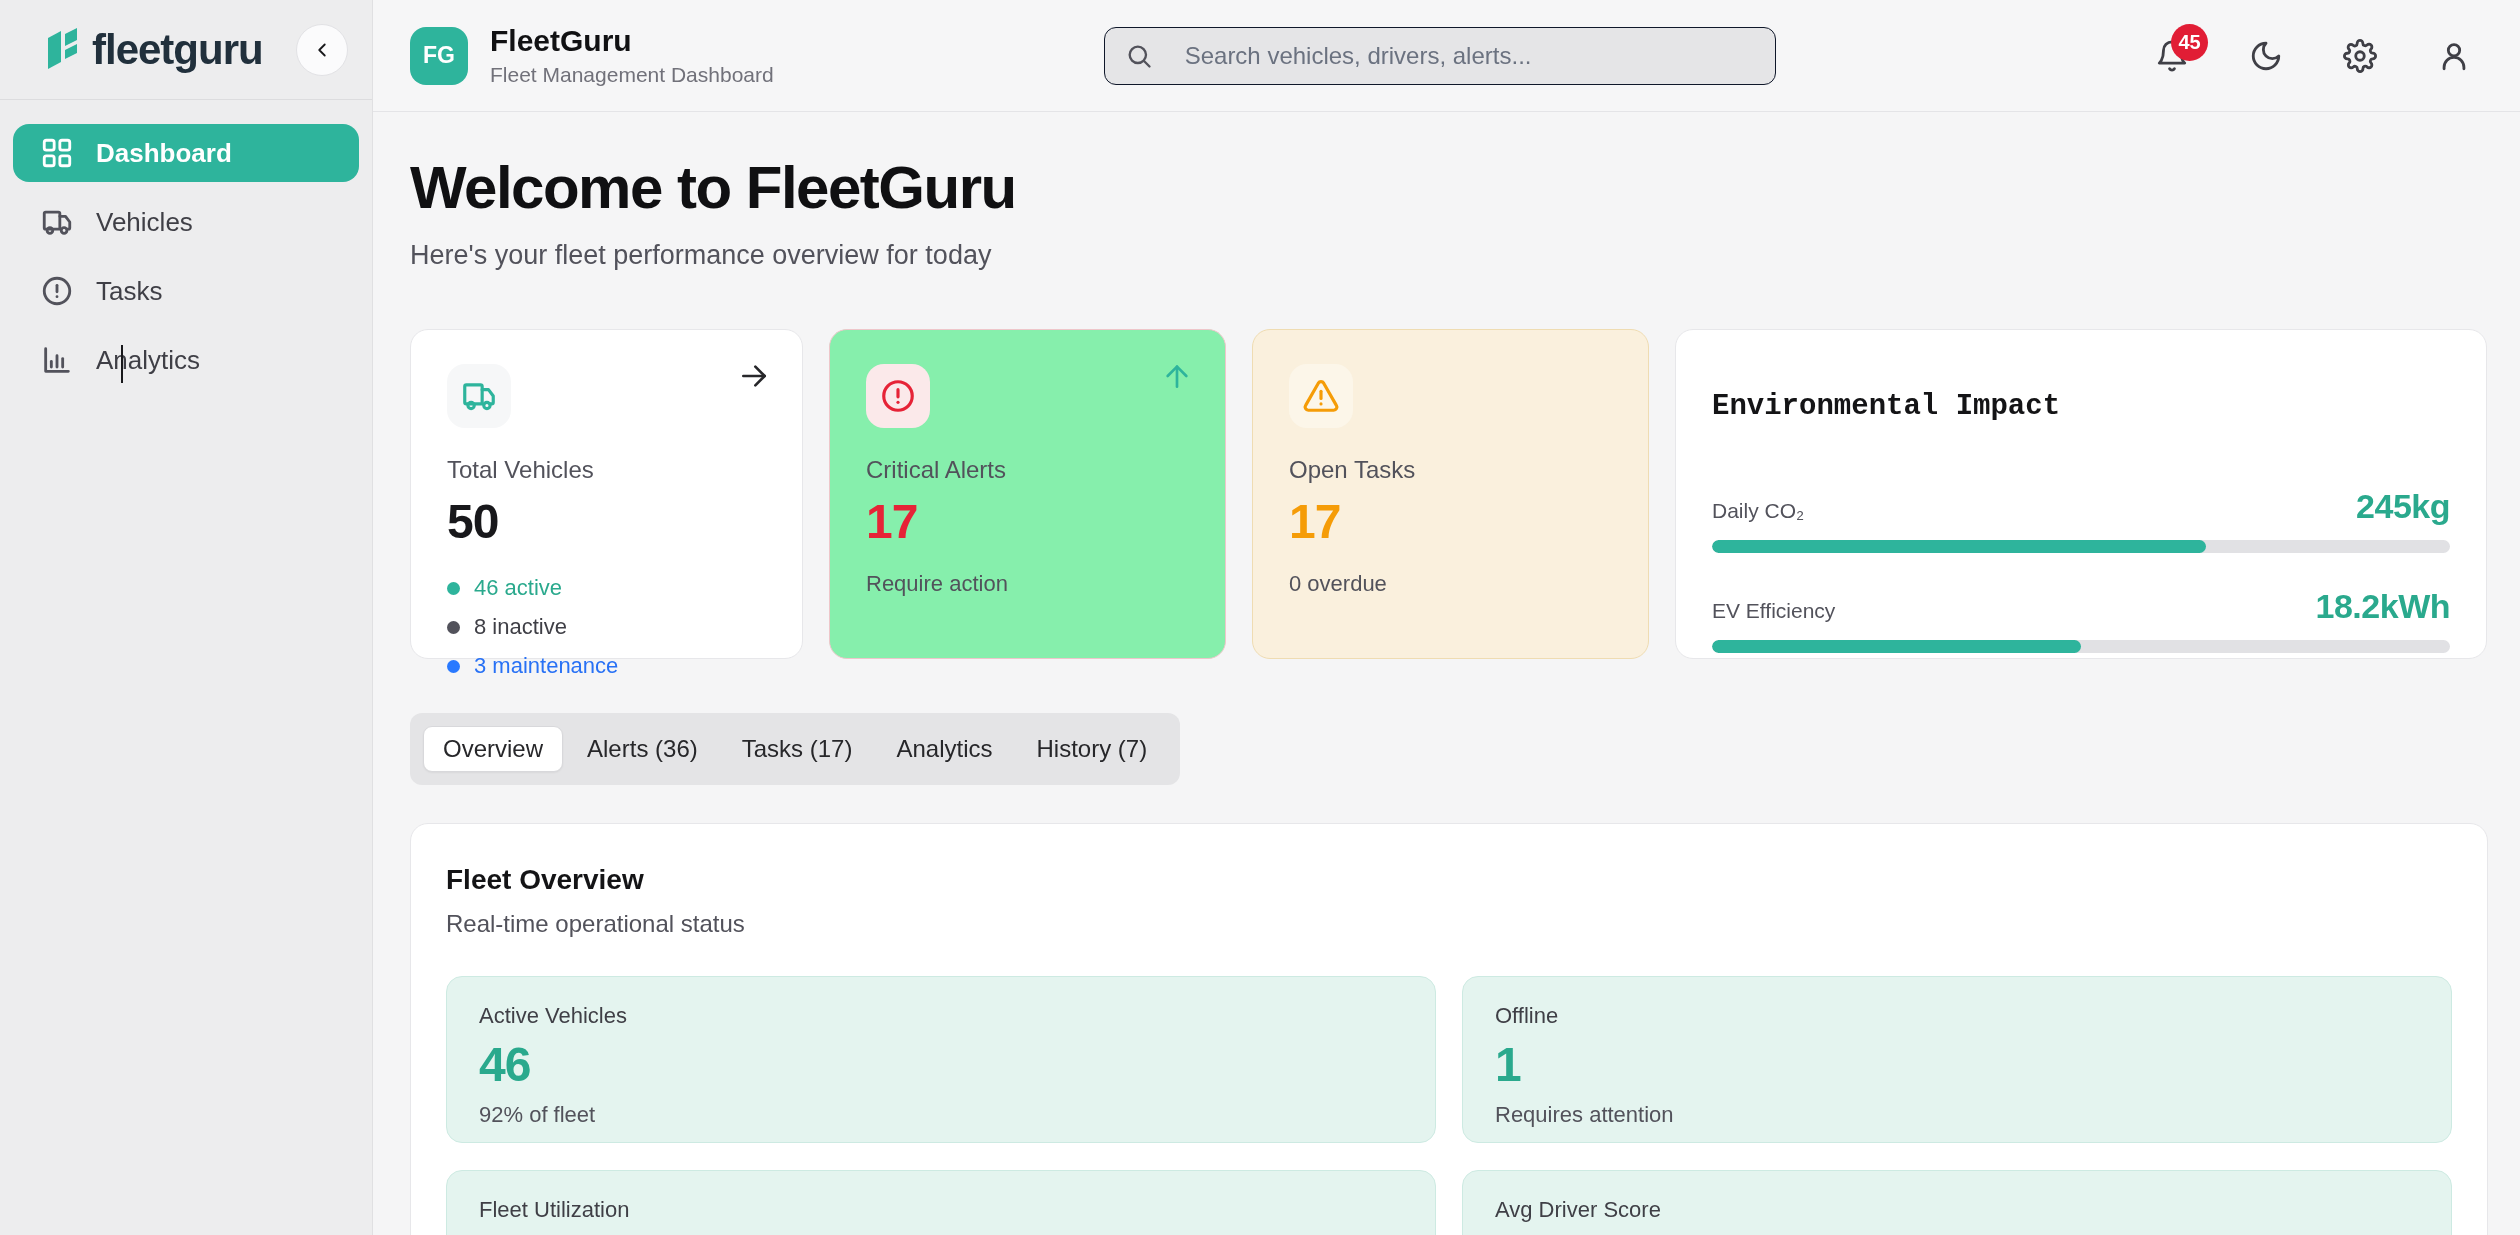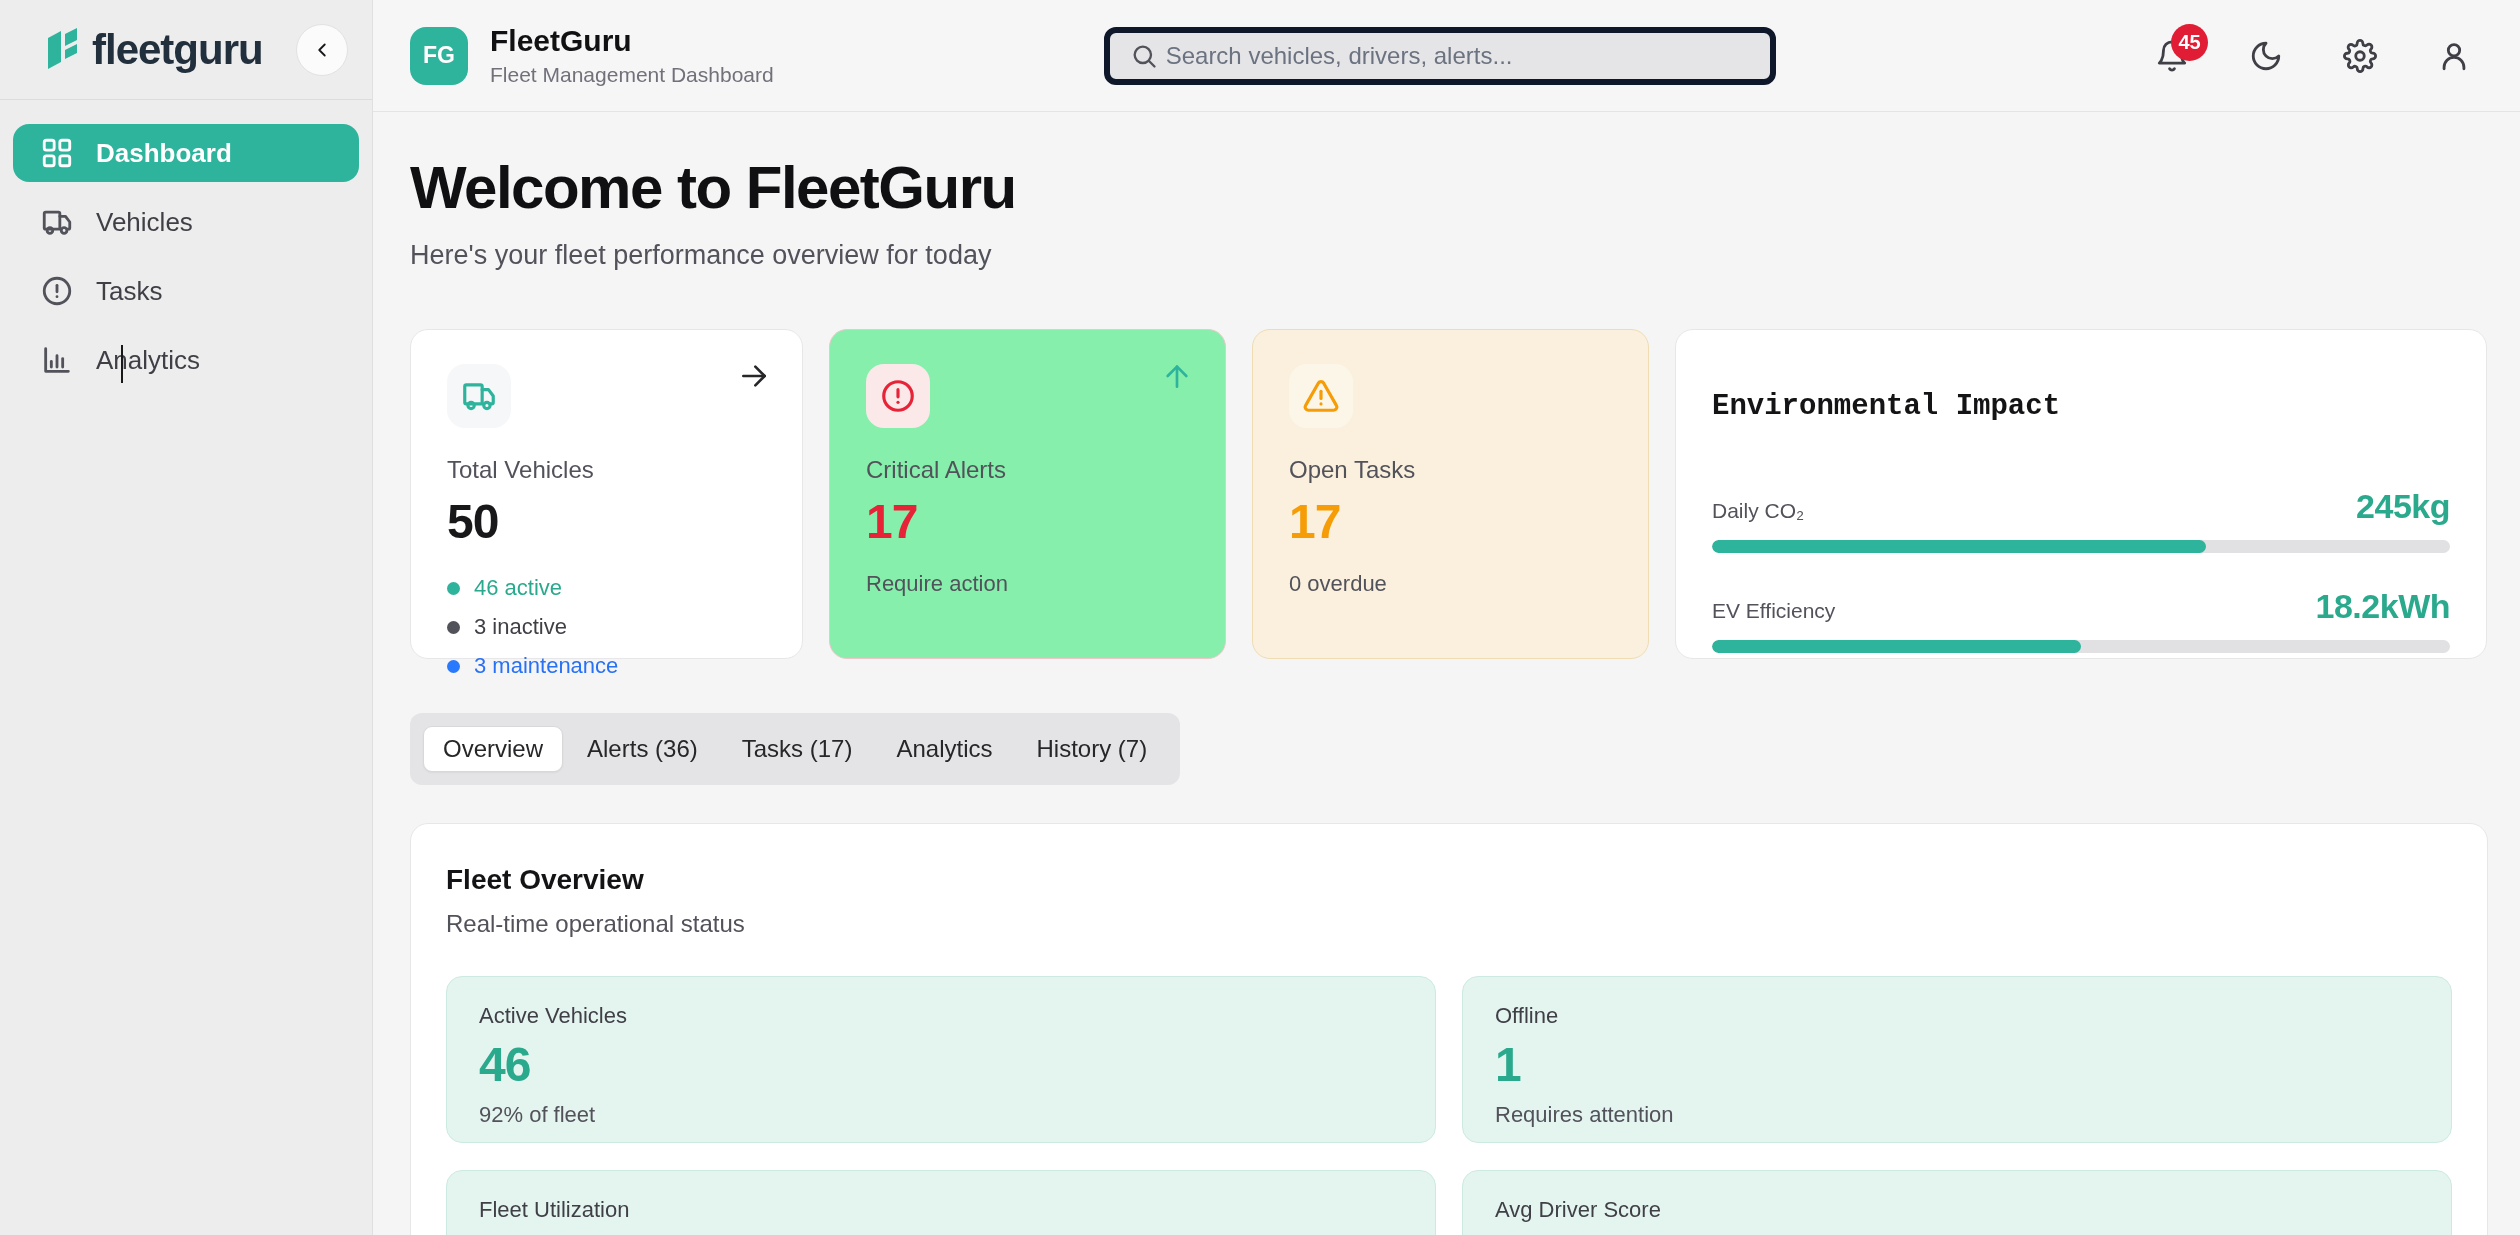--- a/index.html
+++ b/index.html
@@ -20,21 +20,21 @@
   .nav-item.active svg { stroke:#ffffff; }
   .text-caret { position:absolute; left:108px; top:14px; width:2px; height:38px; background:#18181b; }
 
   
   .main { flex:1; display:flex; flex-direction:column; background:#f5f5f6; min-width:0; }
   .topbar { height:112px; border-bottom:1px solid #e4e4e7; display:flex; align-items:center; padding:0 44px 0 37px; background:#f6f6f7; }
   .brand { display:flex; align-items:center; gap:22px; }
   .brand-avatar { width:58px; height:58px; border-radius:16px; background:#2eb49c; color:#fff; font-size:23px; font-weight:700; display:flex; align-items:center; justify-content:center; }
   .brand-title { font-size:30px; font-weight:700; color:#111113; }
   .brand-sub { font-size:21px; color:#71717a; margin-top:5px; }
-  .searchbar { margin-left:330px; width:672px; height:58px; background:#e5e5e7; border:6px solid #0f172a; border-radius:12px; display:flex; align-items:center; padding:0 20px; gap:8px;justify-content:space-between; }
+  .searchbar { margin-left:330px; width:672px; height:58px; background:#e5e5e7; border:1px solid #0f172a; border-radius:12px; display:flex; align-items:center; padding:0 20px; gap:32px;justify-content:space-between; }
   .searchbar svg { width:28px; height:28px; stroke:#52525b; flex:0 0 auto; }
   .searchbar input { border:none; outline:none; background:transparent; font-size:24px; color:#3f3f46; width:100%; font-family:"Liberation Sans", sans-serif; }
   .searchbar input::placeholder { color:#6b7280; }
   .top-actions { margin-left:auto; display:flex; gap:50px; }
   .icon-btn { position:relative; width:44px; height:44px; display:flex; align-items:center; justify-content:center; cursor:pointer; }
   .icon-btn svg { width:34px; height:34px; stroke:#3f3f46; }
   .badge { position:absolute; top:-10px; right:-14px; min-width:37px; height:37px; border-radius:50%; background:#e11d35; color:#fff; font-size:20px; font-weight:700; display:flex; align-items:center; justify-content:center; }
 
   
   .content { flex:1; padding:41px 32px 0 37px; overflow:hidden; }
@@ -213,21 +213,21 @@
           </div>
           <div class="stat-label">Total Vehicles</div>
           <div class="stat-value dark">50</div>
           <div class="breakdown">
             <div class="break-row">
               <span class="dot dot-active"></span>
               <span class="t-active">46 active</span>
             </div>
             <div class="break-row">
               <span class="dot dot-inactive"></span>
-              <span class="t-inactive">3 inactive</span>
+              <span class="t-inactive">8 inactive</span>
             </div>
             <div class="break-row">
               <span class="dot dot-maint"></span>
               <span class="t-maint">3 maintenance</span>
             </div>
           </div>
         </div>
 
         <div class="stat-card pink">
           <div class="chip pinklite">

